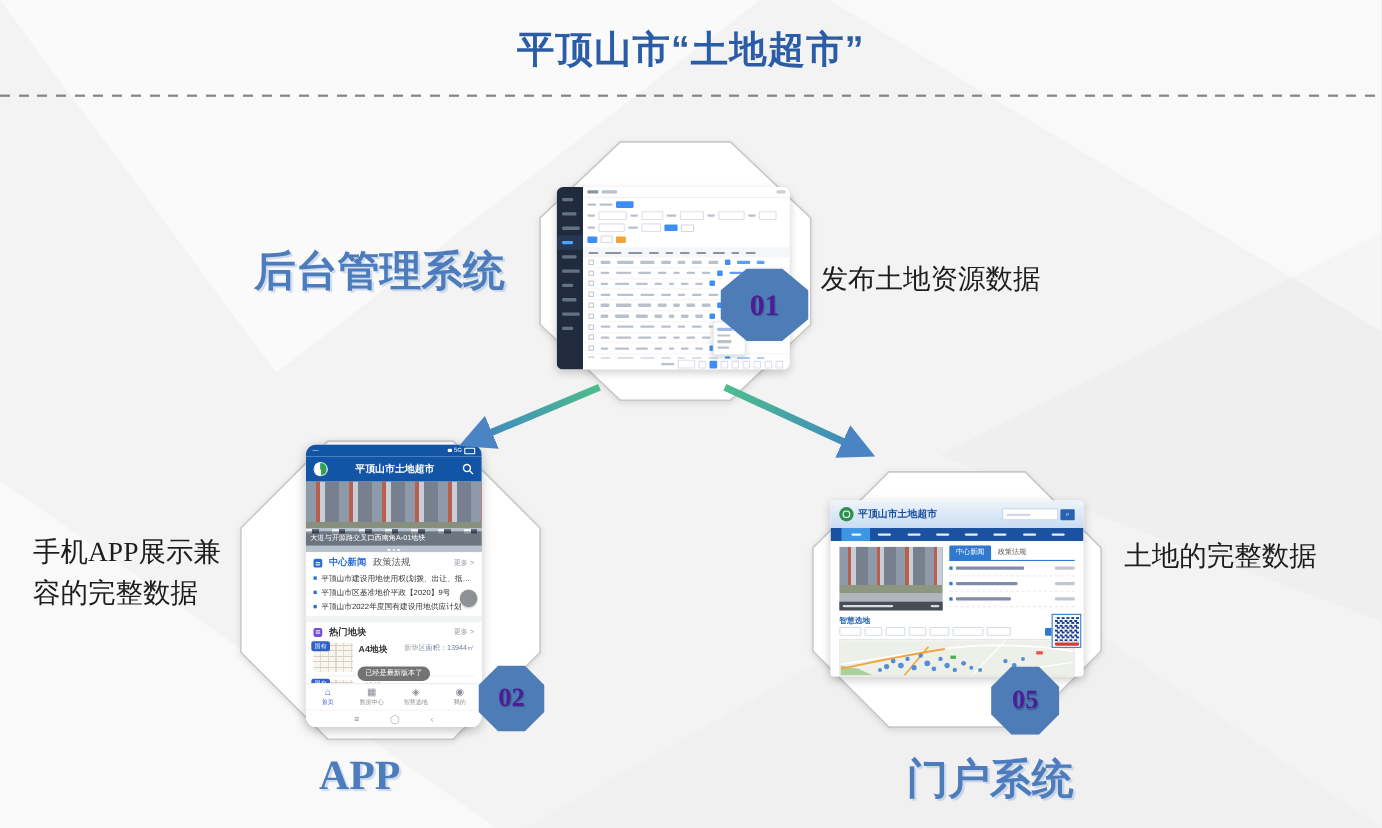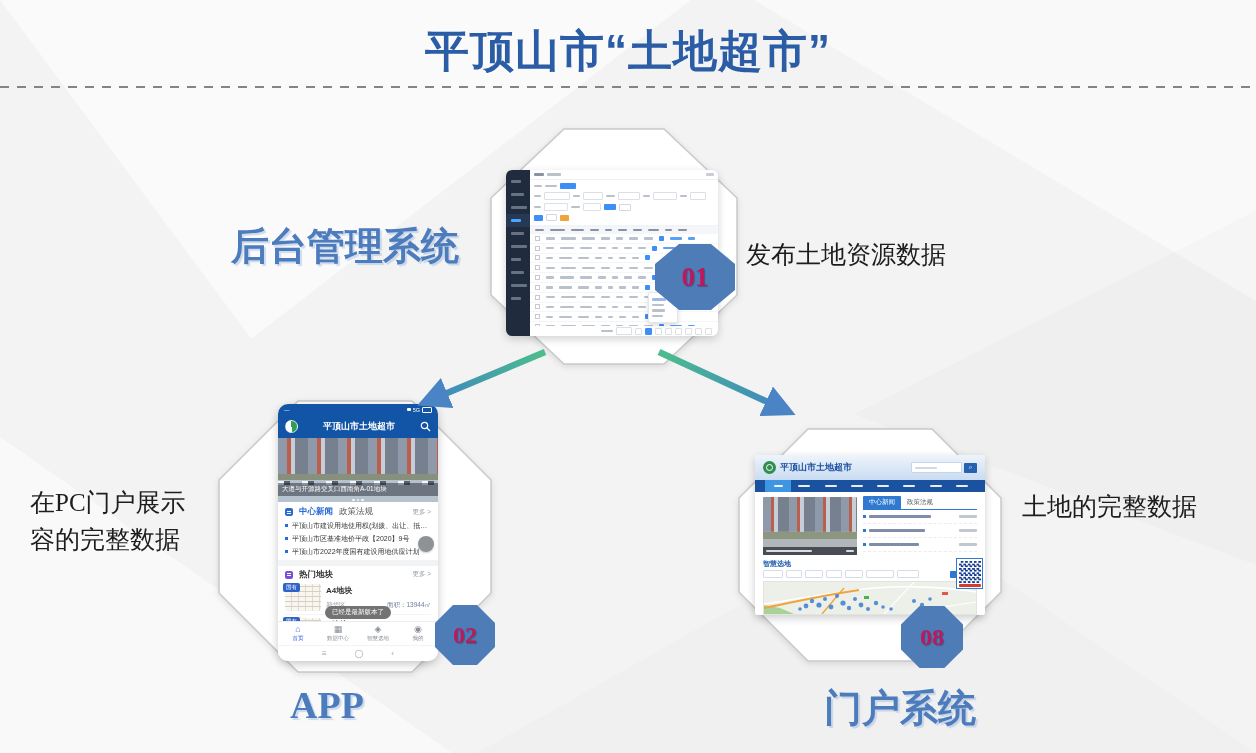--- a/index.html
+++ b/index.html
@@ -1,29 +1,29 @@
 <!DOCTYPE html>
 <html><head>
 <meta charset="utf-8">
 <style>
   html,body{margin:0;padding:0;background:#e9e9ea;}
   #canvas{position:relative;width:1256px;height:753px;background:#f3f3f4;overflow:hidden;
     font-family:"Liberation Sans","DejaVu Sans",sans-serif;}
   .poly{position:absolute;inset:0;z-index:0;}
   
   .page-title{position:absolute;top:22px;left:0;width:100%;text-align:center;z-index:2;
-    font-size:44px;font-weight:bold;color:#2b5ca6;letter-spacing:1px;}
+    font-size:34px;font-weight:bold;color:#2b5ca6;letter-spacing:1px;}
   .dashline{position:absolute;top:86px;left:0;width:100%;height:2px;z-index:1;
     background:repeating-linear-gradient(90deg,#848484 0 9px,transparent 9px 17px);}
   
   .node{position:absolute;z-index:2;}
   .node svg{display:block;filter:drop-shadow(0 2px 3px rgba(0,0,0,.10));}
   .badge{position:absolute;z-index:7;}
   .badge .num{position:absolute;inset:0;display:flex;align-items:center;justify-content:center;
-    color:#be185d;font-family:"Liberation Serif","DejaVu Serif",serif;font-weight:bold;
+    color:#4c1d95;font-family:"Liberation Serif","DejaVu Serif",serif;font-weight:bold;
     text-shadow:1px 1px 1px rgba(0,0,0,.25);}
   .big-label{position:absolute;z-index:2;color:#4d7cbd;font-family:"Liberation Serif","DejaVu Serif",serif;
     font-weight:bold;font-size:38px;text-shadow:2px 2px 1px rgba(125,160,210,.35);}
   .note{position:absolute;z-index:2;color:#1d1d1d;font-family:"Liberation Serif","DejaVu Serif",serif;
     font-size:25px;line-height:37px;}
   
   .bar{display:inline-block;height:2.5px;background:#b9c1cd;border-radius:1px;vertical-align:middle;}
   
   .admin{position:absolute;left:16px;top:42px;width:212px;height:166px;background:#fff;border-radius:6px;
     overflow:hidden;display:flex;z-index:4;box-shadow:0 3px 8px rgba(0,0,0,.18);}
@@ -88,21 +88,21 @@
   .p-float{position:absolute;right:4px;bottom:8px;width:16px;height:16px;border-radius:50%;
     background:rgba(110,115,120,.78);box-shadow:0 1px 2px rgba(0,0,0,.2);}
   .p-gap{height:6px;background:#f2f3f5;flex:none;}
   .p-hot{background:#fff;padding:2px 7px 0;flex:1;overflow:hidden;position:relative;}
   .p-hot-item{display:flex;gap:5px;padding:3px 0;border-bottom:1px solid #f4f4f4;position:relative;}
   .p-thumb{width:36px;height:27px;flex:none;border-radius:2px;position:relative;background:#f8f6f1;
     background-image:repeating-linear-gradient(0deg,rgba(0,0,0,0) 0 4px,#d9cfc0 4px 5px),
       repeating-linear-gradient(90deg,rgba(0,0,0,0) 0 6px,#e3dacb 6px 7px);}
   .p-badge{position:absolute;left:-2px;top:-1px;background:#2f62c9;color:#fff;font-size:5.5px;
     padding:1px 3px;border-radius:2px;z-index:1;}
-  .p-hi-main{flex:1;display:flex;flex-direction:column;justify-content:space-between;padding:1px 0;}
+  .p-hi-main{flex:1;display:flex;flex-direction:row;justify-content:space-between;padding:1px 0;}
   .p-hi-title{font-size:8px;color:#333;font-weight:bold;}
   .p-hi-bottom{display:flex;justify-content:space-between;align-items:baseline;}
   .p-hi-region{font-size:6.5px;color:#9aa0a8;}
   .p-hi-area{font-size:6.5px;color:#6b7d9c;}
   .p-toast{position:absolute;left:50%;transform:translateX(-50%);bottom:2px;background:rgba(90,90,90,.85);
     color:#fff;font-size:6.5px;padding:2px 7px;border-radius:7px;white-space:nowrap;z-index:2;}
   .p-tabbar{height:23px;background:#fff;border-top:1px solid #ececec;display:flex;flex:none;}
   .p-tb{flex:1;display:flex;flex-direction:column;align-items:center;justify-content:center;color:#8a8f96;}
   .p-tb .ticon{font-size:9px;line-height:9px;}
   .p-tb .tlabel{font-size:5.5px;margin-top:1px;}
@@ -539,21 +539,21 @@
 
   <div class="badge" style="left:435px;top:605px;width:60px;height:60px;border-radius:18px;">
     <svg width="60" height="60" viewBox="0 0 60 60">
       <polygon points="18,0 42,0 60,18 60,42 42,60 18,60 0,42 0,18" fill="#4d7cb7"></polygon>
     </svg>
     <div class="num" style="font-size:24px;">02</div>
   </div>
 
   <div class="big-label" style="left:290px;top:683px;">APP</div>
   <div class="note" style="left:30px;top:484px;">
-    <div>在PC门户展示</div>
+    <div>手机APP展示兼</div>
     <div>容的完整数据</div>
   </div>
 
   <div class="node" style="left:738px;top:428px;width:264px;height:234px;">
     <svg width="264" height="234" viewBox="0 0 264 234">
       <polygon points="70,1 194,1 263,70 263,164 194,233 70,233 1,164 1,70" fill="#ffffff" stroke="#c9c9c9" stroke-width="1.5"></polygon>
     </svg>
 
     <div class="portal">
       <div class="w-header">
@@ -677,21 +677,21 @@
           </svg>
         </div>
       </div>
     </div>
   </div>
 
   <div class="badge" style="left:901px;top:606px;width:62px;height:62px;">
     <svg width="62" height="62" viewBox="0 0 62 62">
       <polygon points="18.6,0 43.4,0 62,18.6 62,43.4 43.4,62 18.6,62 0,43.4 0,18.6" fill="#4d7cb7"></polygon>
     </svg>
-    <div class="num" style="font-size:24px;">08</div>
+    <div class="num" style="font-size:24px;">05</div>
   </div>
 
   <div class="big-label" style="left:824px;top:683px;">门户系统</div>
   <div class="note" style="left:1022px;top:488px;">
     <div>土地的完整数据</div>
   </div>
 
 </div>
 
 </body></html>

